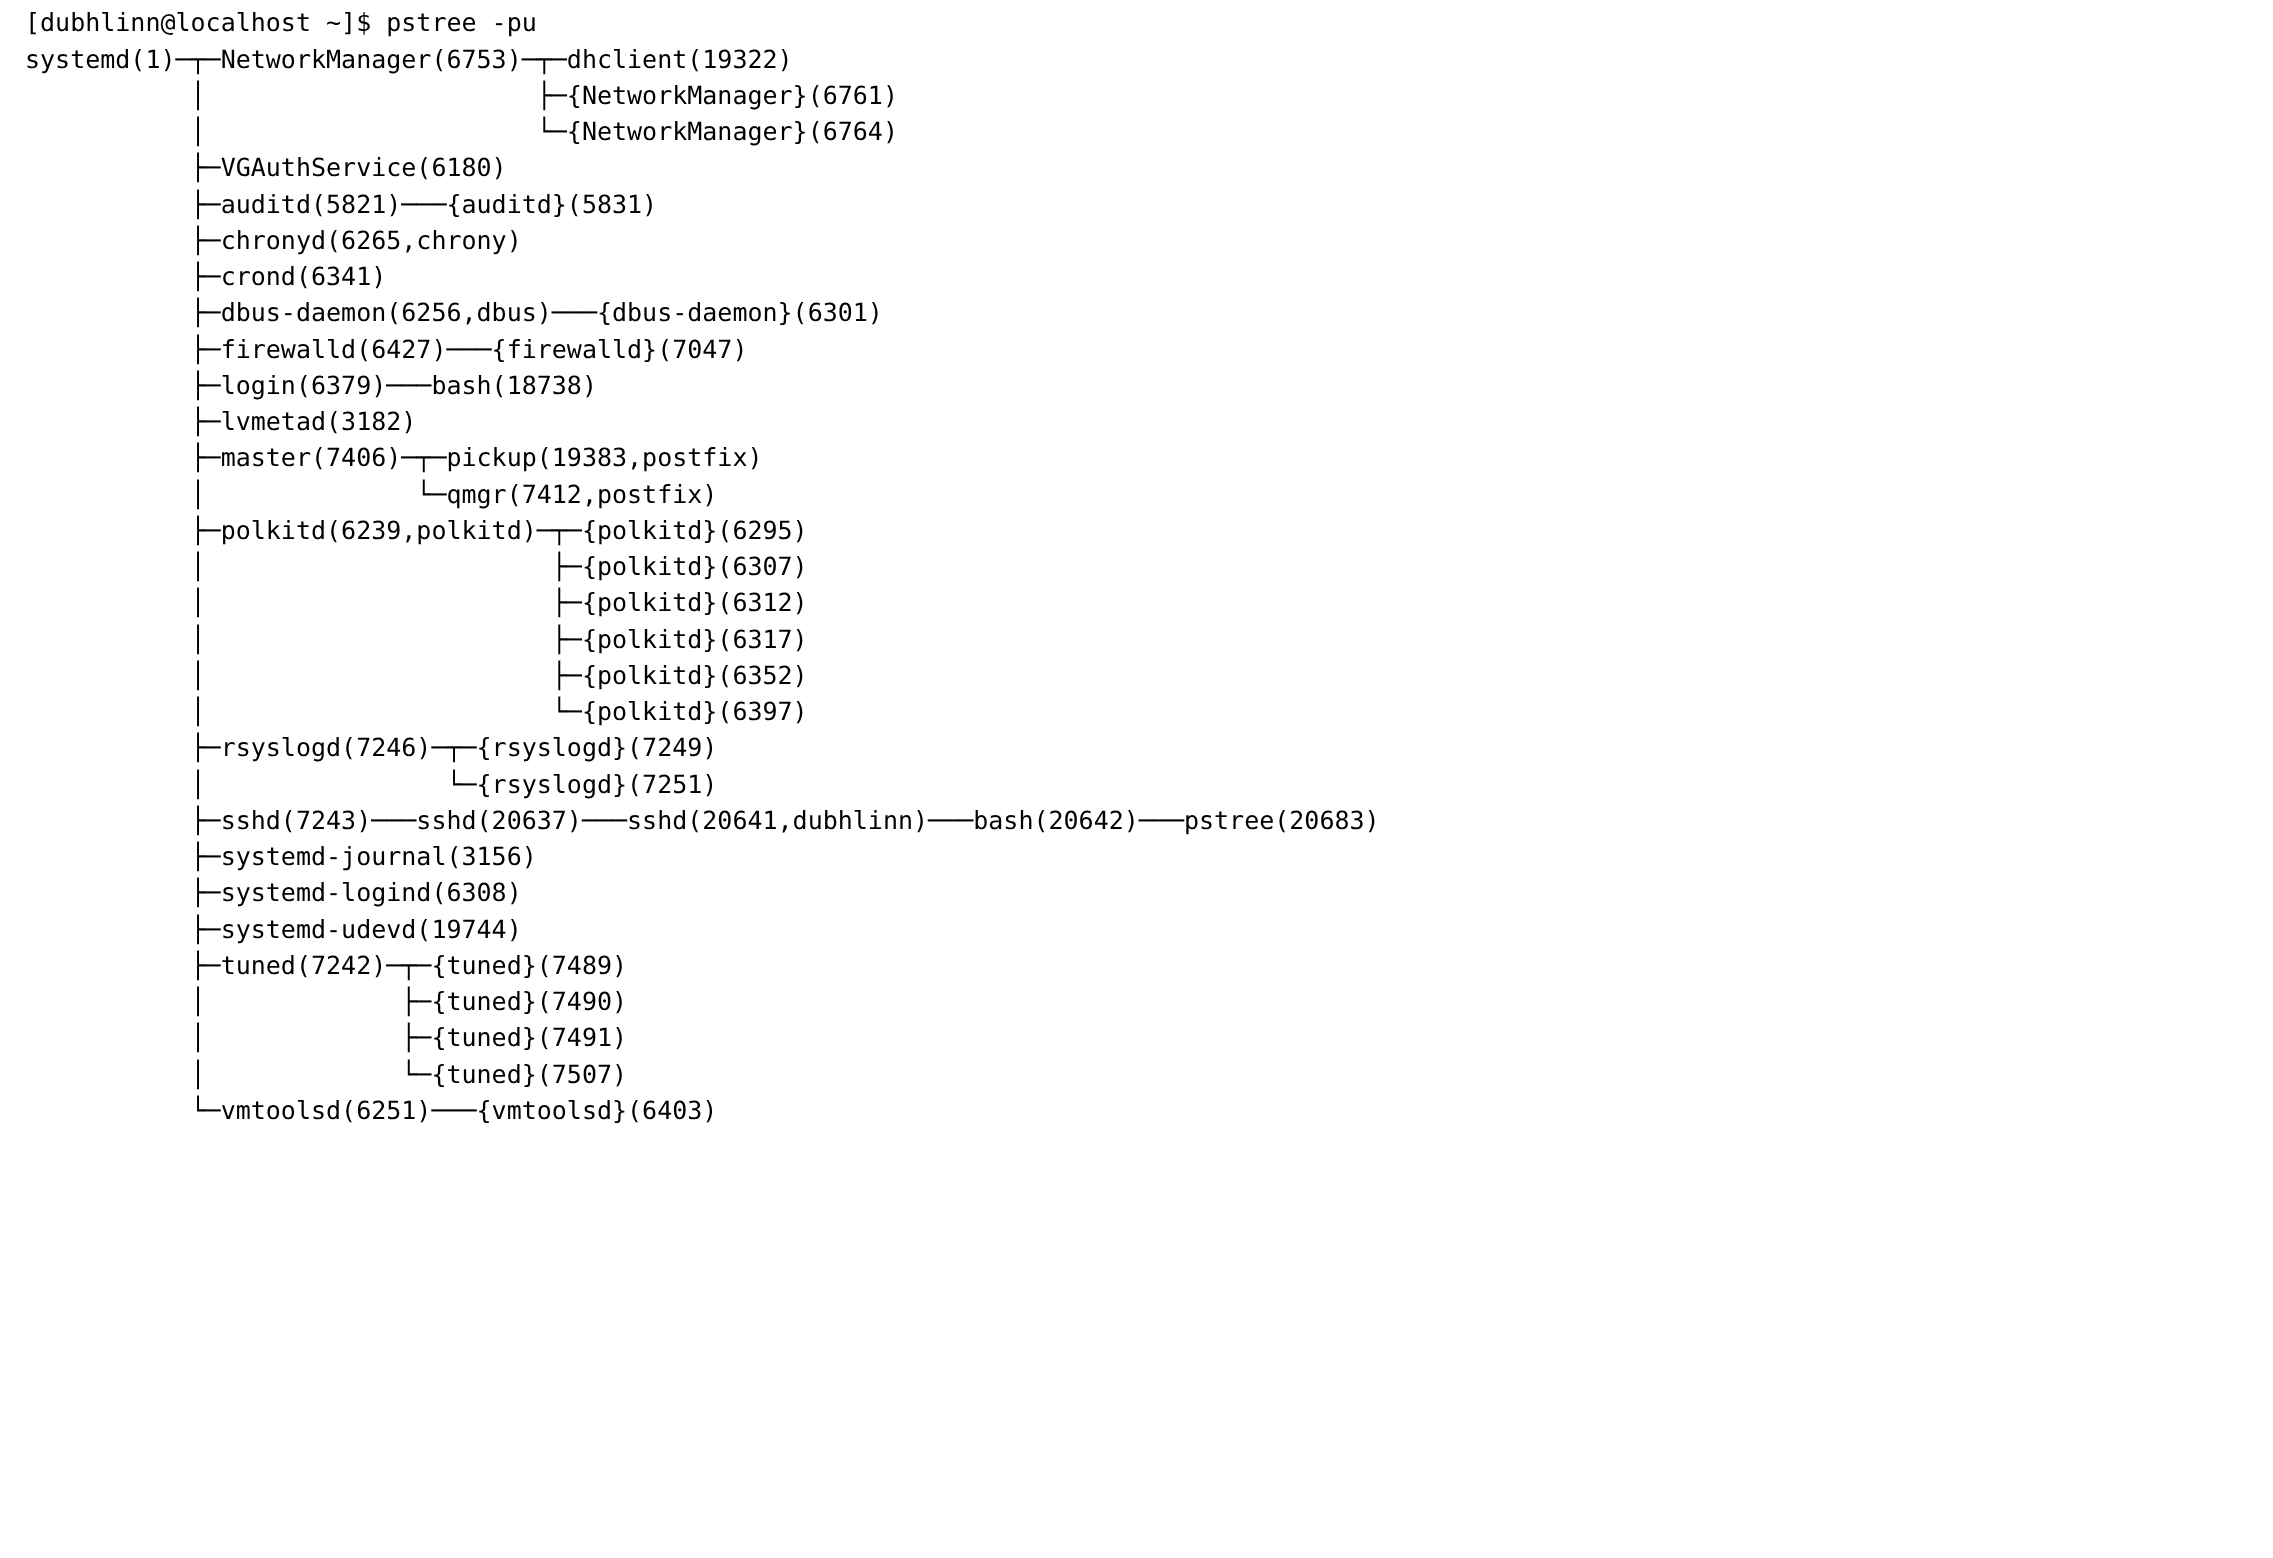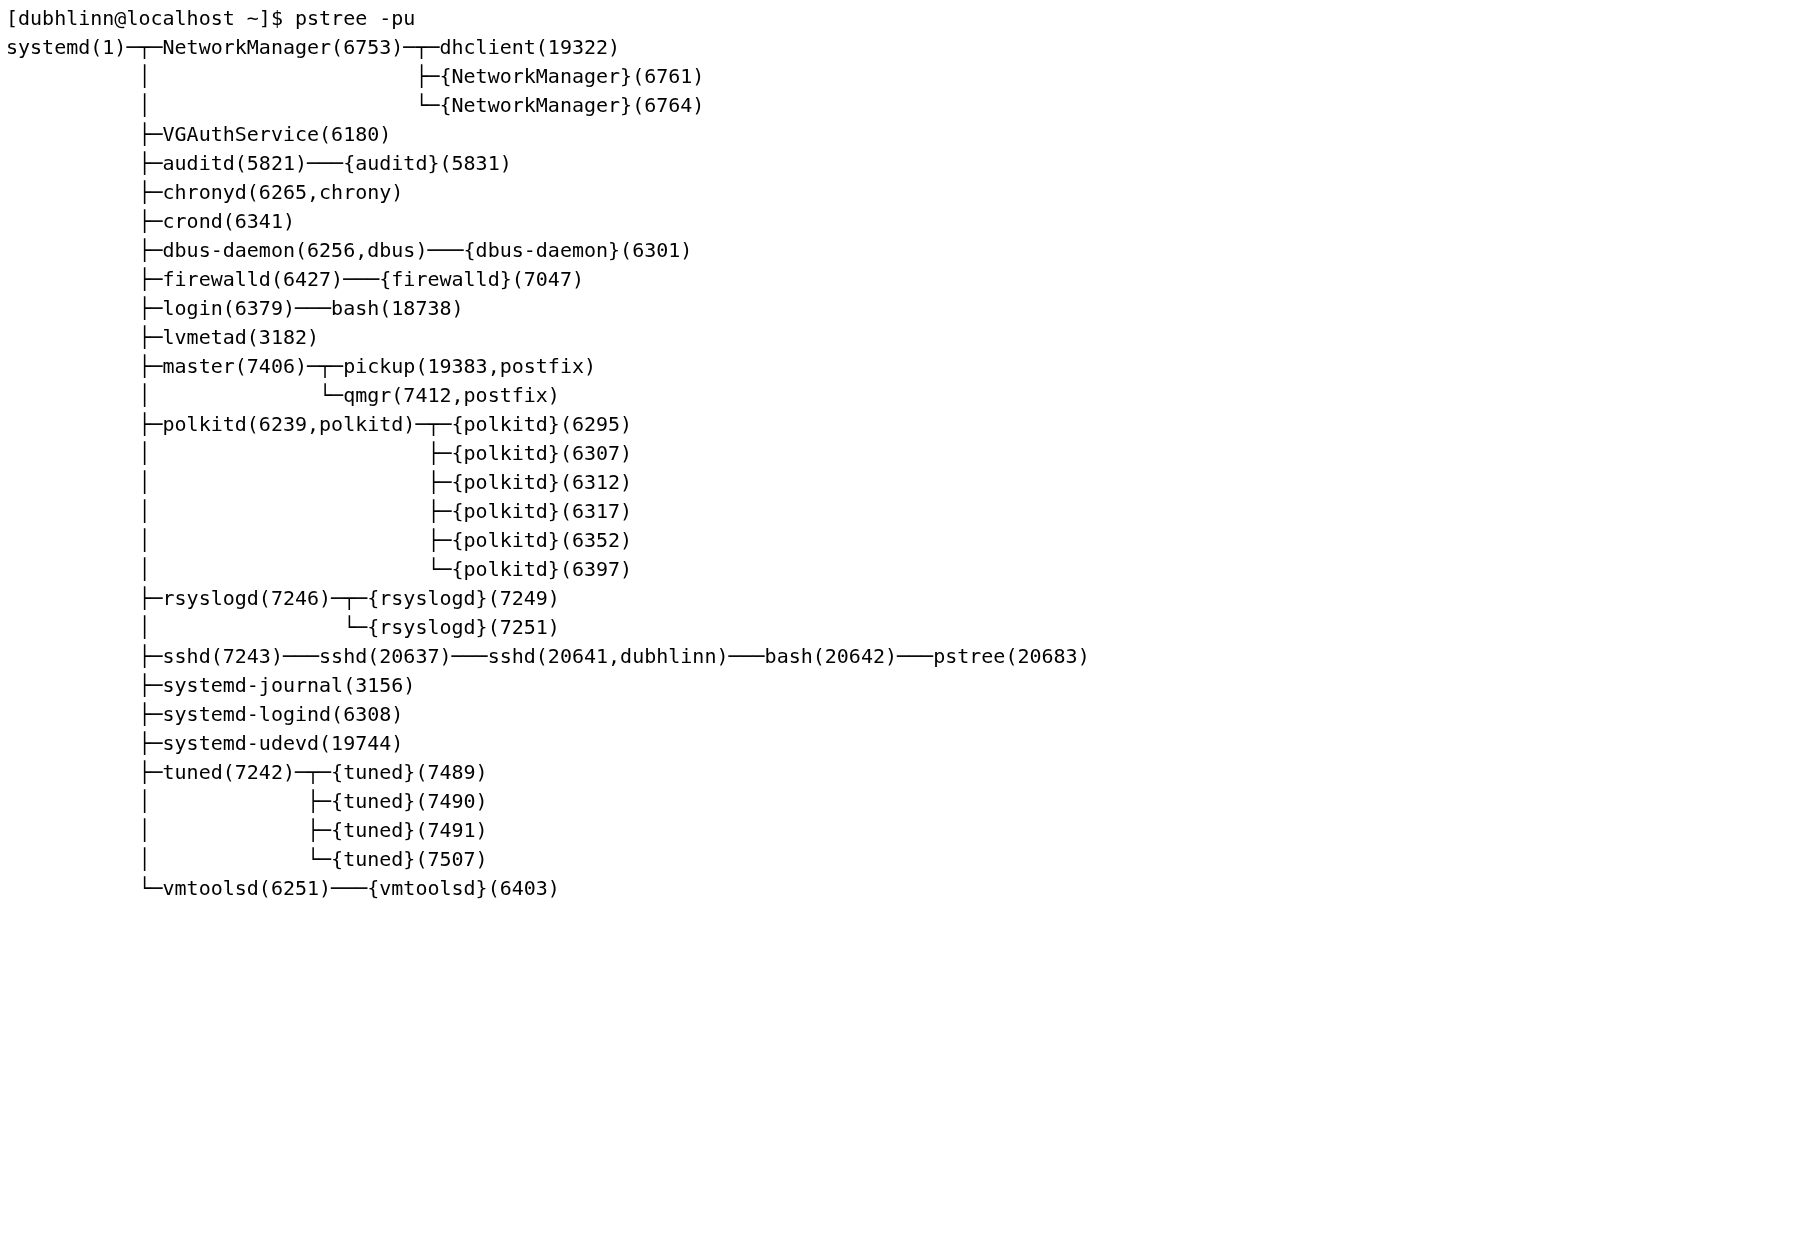--- a/index.html
+++ b/index.html
@@ -7,21 +7,21 @@
     padding: 0;
     background: #ffffff;
     color: #000000;
   }
   pre.terminal {
     font-family: "Menlo", "Consolas", "DejaVu Sans Mono", "Courier New", monospace;
     font-size: 20px;
     line-height: 1.45;
     white-space: pre;
     margin: 0;
-    padding: 4px 6px;
+    padding: 4px 20px;
   }
 </style>
 </head>
 <body>
 
 <pre class="terminal"><span>[dubhlinn@localhost ~]$ </span><span>pstree -pu</span>
 <span>systemd(1)─┬─NetworkManager(6753)─┬─dhclient(19322)</span>
 <span>           │                      ├─{NetworkManager}(6761)</span>
 <span>           │                      └─{NetworkManager}(6764)</span>
 <span>           ├─VGAuthService(6180)</span>

